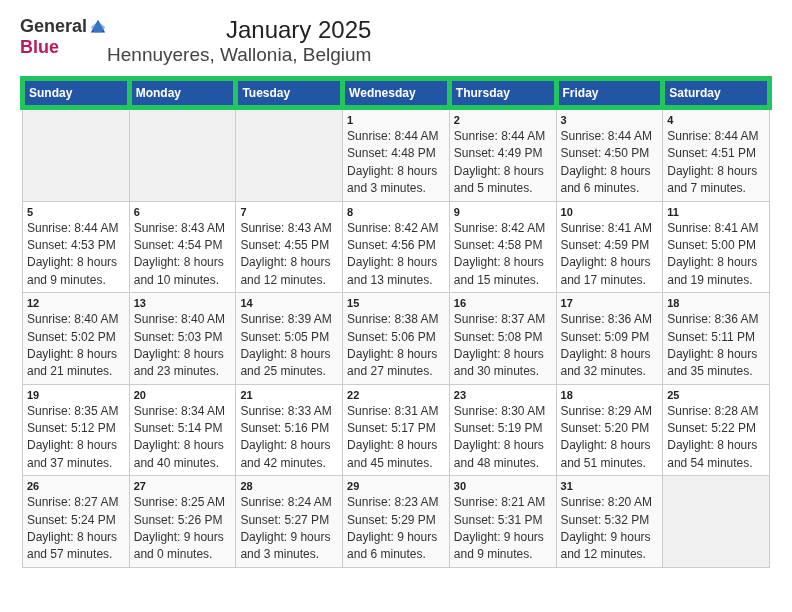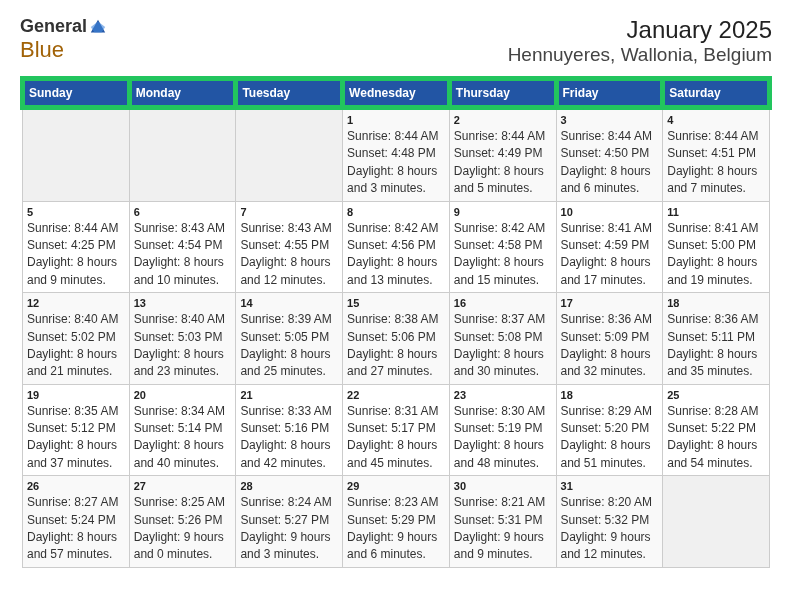--- a/index.html
+++ b/index.html
@@ -11,42 +11,41 @@
       overflow: hidden;
     }
     .page {
       width: 792px;
       height: 612px;
       background: #fff;
       padding: 16px 20px 10px 20px;
     }
     .header {
       display: flex;
-      justify-content: space-between;
       align-items: flex-start;
       margin-bottom: 10px;
     }
     .logo {
       display: flex;
       flex-direction: column;
       align-items: flex-start;
     }
     .logo-text {
       display: flex;
       align-items: center;
     }
     .logo-general {
       font-size: 18px;
       font-weight: bold;
       color: #333;
     }
     .logo-blue {
-      font-size: 22px;
-      font-weight: normal;
-      color: #a16207;
+      font-size: 18px;
+      font-weight: bold;
+      color: #be185d;
     }
     .logo-icon {
       width: 18px;
       height: 18px;
       margin-left: 2px;
     }
     .title-block {
       text-align: right;
     }
     .main-title {
@@ -166,21 +165,21 @@
             <div class="day-info">Sunrise: 8:44 AM
 Sunset: 4:51 PM
 Daylight: 8 hours
 and 7 minutes.</div>
           </td>
         </tr>
         <tr>
           <td>
             <span class="day-num">5</span>
             <div class="day-info">Sunrise: 8:44 AM
-Sunset: 4:25 PM
+Sunset: 4:53 PM
 Daylight: 8 hours
 and 9 minutes.</div>
           </td>
           <td>
             <span class="day-num">6</span>
             <div class="day-info">Sunrise: 8:43 AM
 Sunset: 4:54 PM
 Daylight: 8 hours
 and 10 minutes.</div>
           </td>

